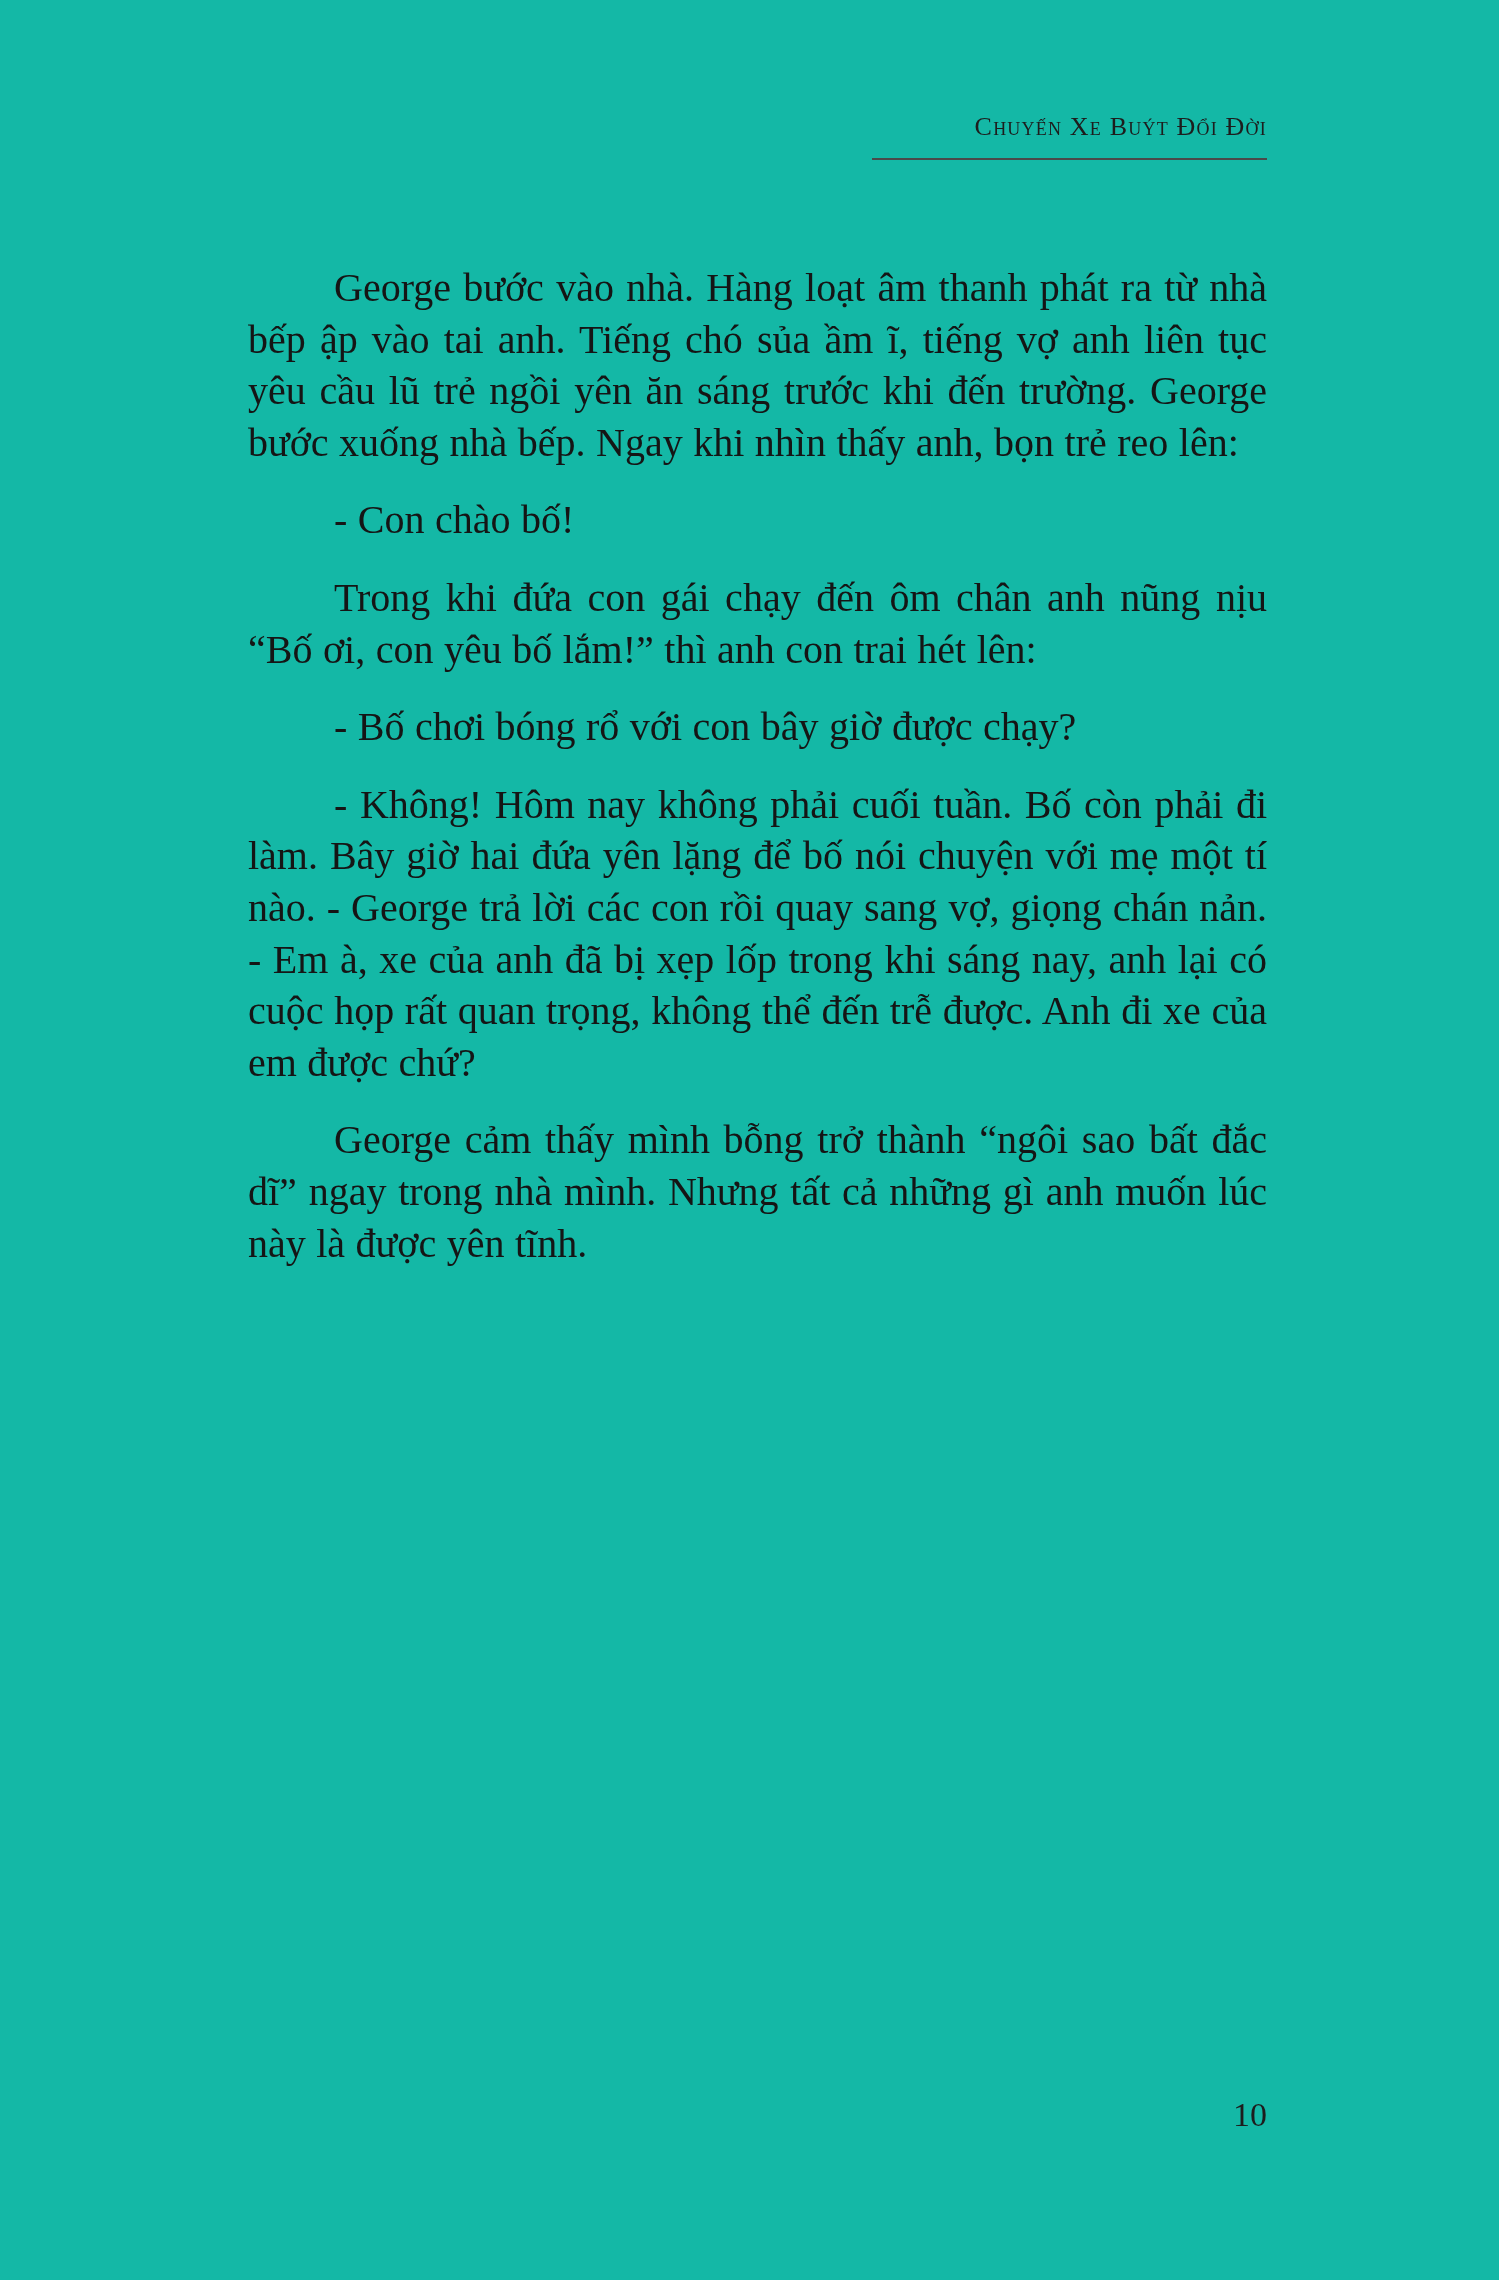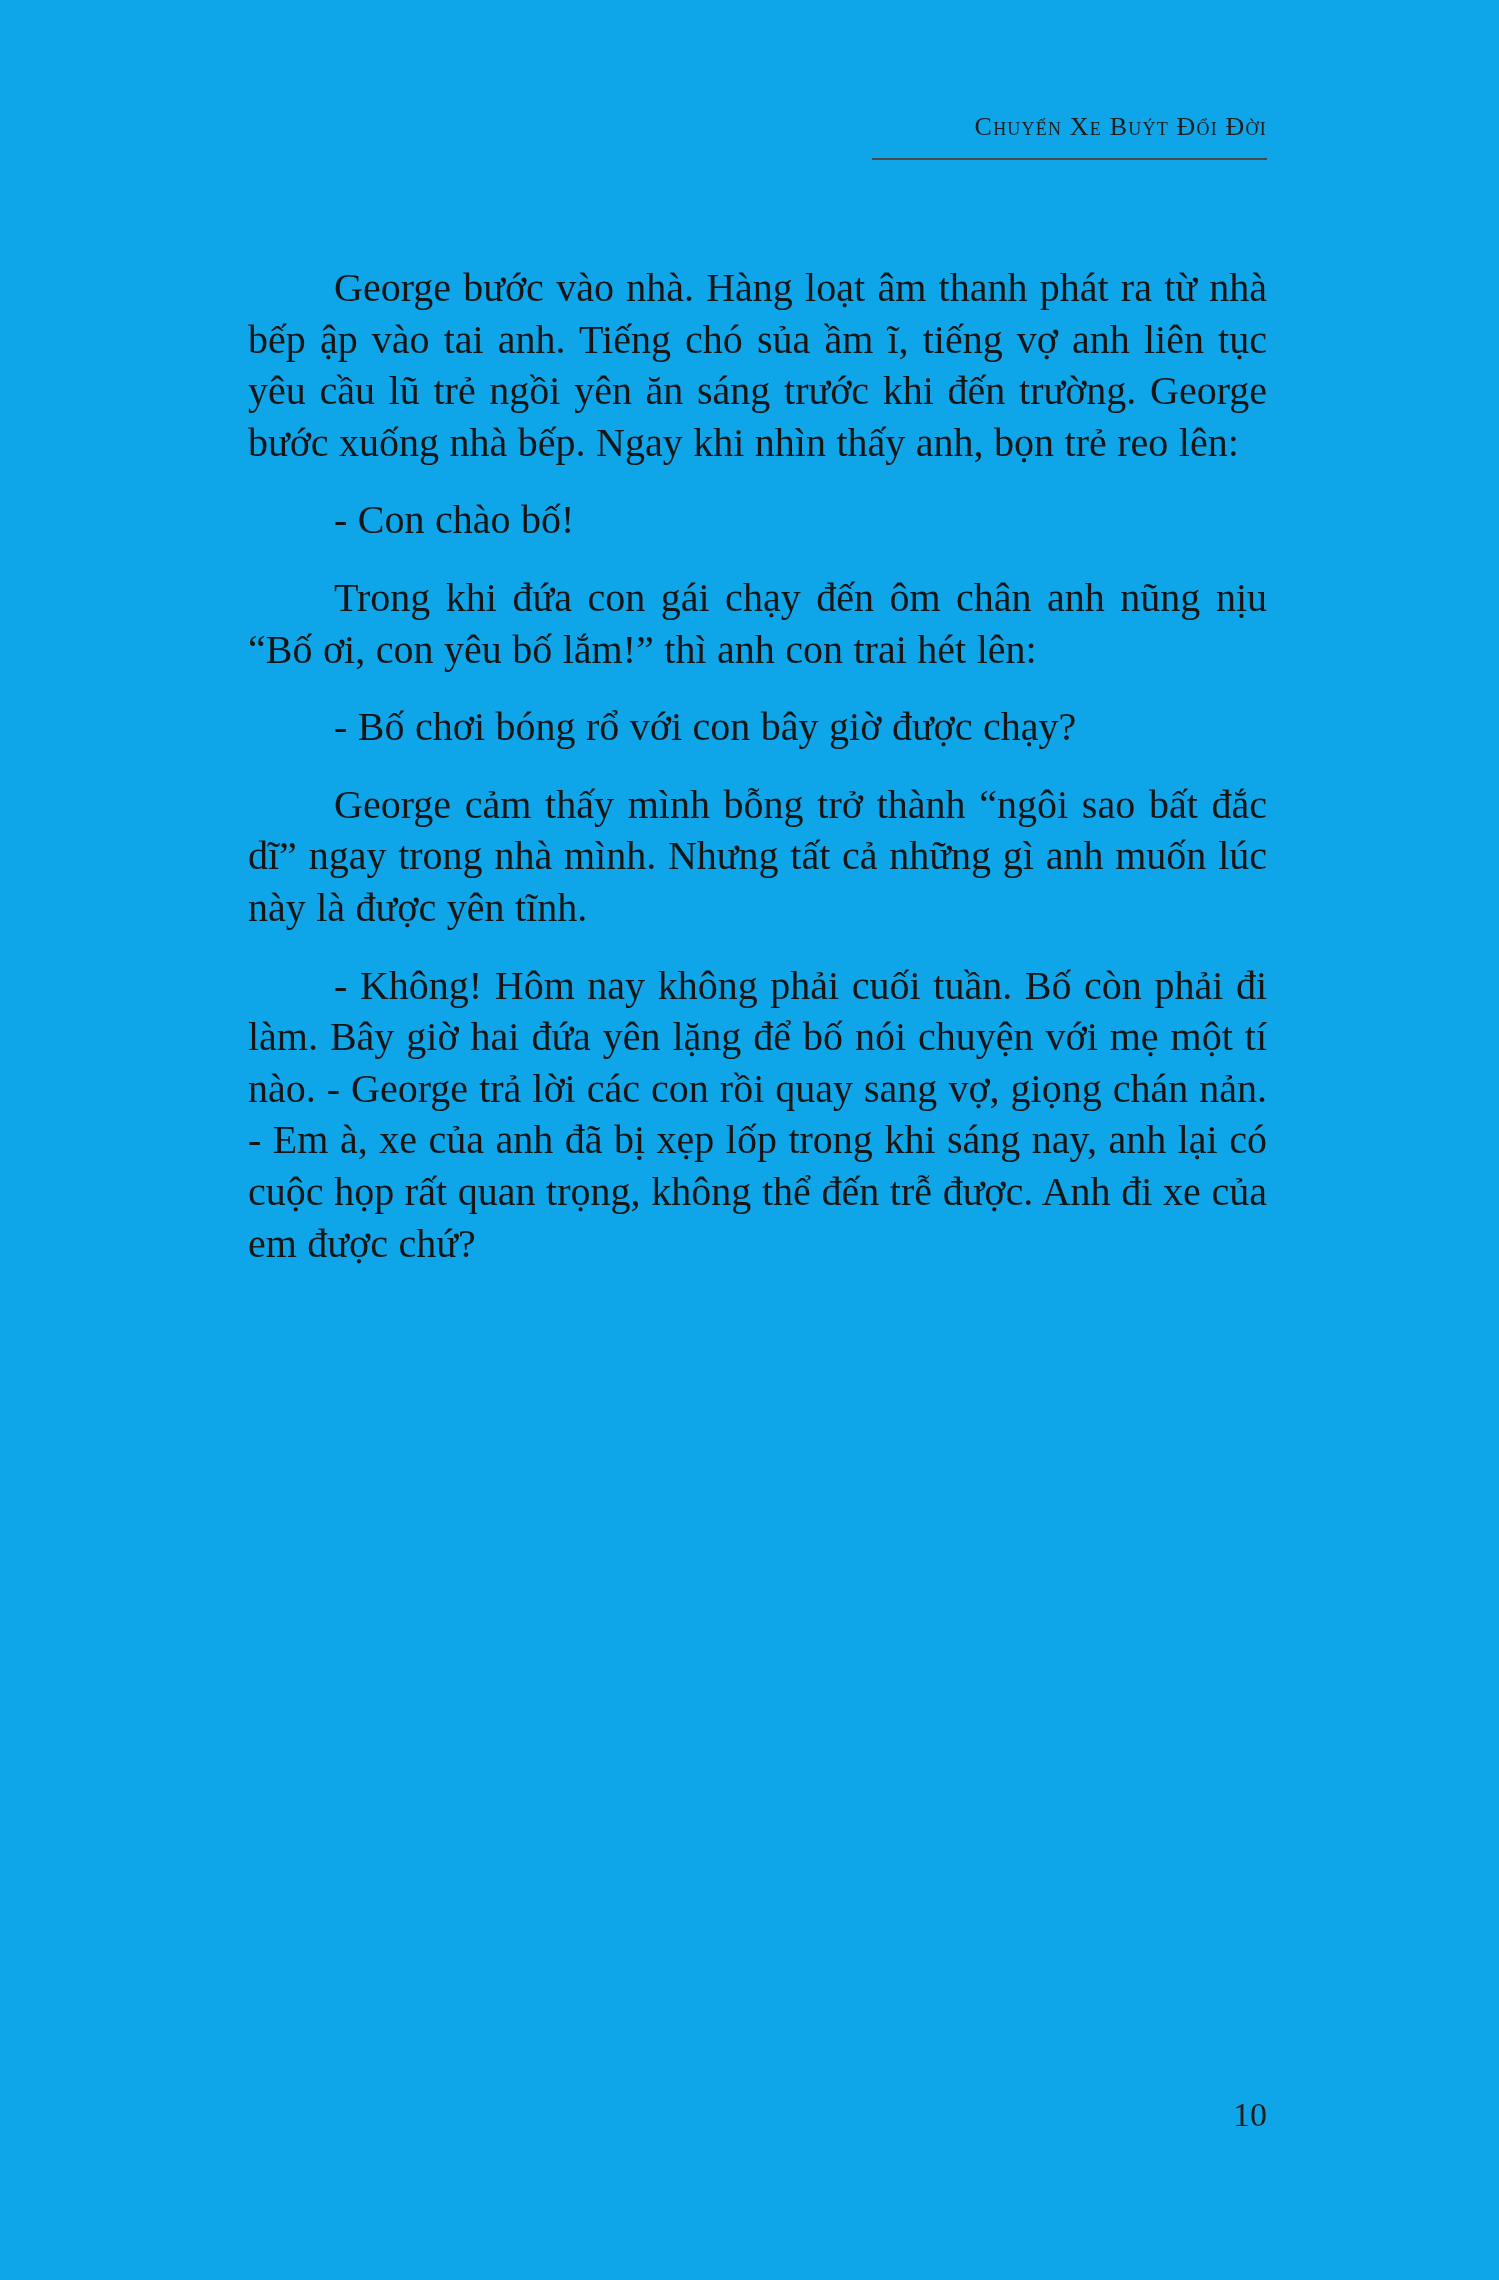--- a/index.html
+++ b/index.html
@@ -11,21 +11,21 @@
     width: 1499px;
     height: 2280px;
     position: relative;
     font-family: "Liberation Serif", serif;
     color: #1a1a1a;
     overflow: hidden;
   }
   .page {
     position: absolute;
     inset: 0;
-    background: #0ea5e9;
+    background: #14b8a6;
   }
   
   .header {
     position: absolute;
     top: 112px;
     left: 232px;
     right: 232px;
     height: 60px;
   }
   .header-title {
@@ -86,19 +86,19 @@
   <div class="header">
     <div class="header-title">Chuyến Xe Buýt Đổi Đời</div>
     <div class="header-rule"></div>
   </div>
 
   <div class="content">
     <p class="para">George bước vào nhà. Hàng loạt âm thanh phát ra từ nhà bếp ập vào tai anh. Tiếng chó sủa ầm ĩ, tiếng vợ anh liên tục yêu cầu lũ trẻ ngồi yên ăn sáng trước khi đến trường. George bước xuống nhà bếp. Ngay khi nhìn thấy anh, bọn trẻ reo lên:</p>
     <p class="para dialog">- Con chào bố!</p>
     <p class="para">Trong khi đứa con gái chạy đến ôm chân anh nũng nịu “Bố ơi, con yêu bố lắm!” thì anh con trai hét lên:</p>
     <p class="para dialog">- Bố chơi bóng rổ với con bây giờ được chạy?</p>
+    <p class="para dialog">-  Không! Hôm nay không phải cuối tuần. Bố còn phải đi làm. Bây giờ hai đứa yên lặng để bố nói chuyện với mẹ một tí nào.  - George trả lời các con rồi quay sang vợ, giọng chán nản. - Em à, xe của anh đã bị xẹp lốp trong khi sáng nay, anh lại có cuộc họp rất quan trọng, không thể đến trễ được. Anh đi xe của em được chứ?</p>
     <p class="para">George cảm thấy mình bỗng trở thành “ngôi sao bất đắc dĩ” ngay trong nhà mình. Nhưng tất cả những gì anh muốn lúc này là được yên tĩnh.</p>
-    <p class="para dialog">-  Không! Hôm nay không phải cuối tuần. Bố còn phải đi làm. Bây giờ hai đứa yên lặng để bố nói chuyện với mẹ một tí nào.  - George trả lời các con rồi quay sang vợ, giọng chán nản. - Em à, xe của anh đã bị xẹp lốp trong khi sáng nay, anh lại có cuộc họp rất quan trọng, không thể đến trễ được. Anh đi xe của em được chứ?</p>
   </div>
 
   <div class="folio">10</div>
 
 </div>
 
 </body></html>

